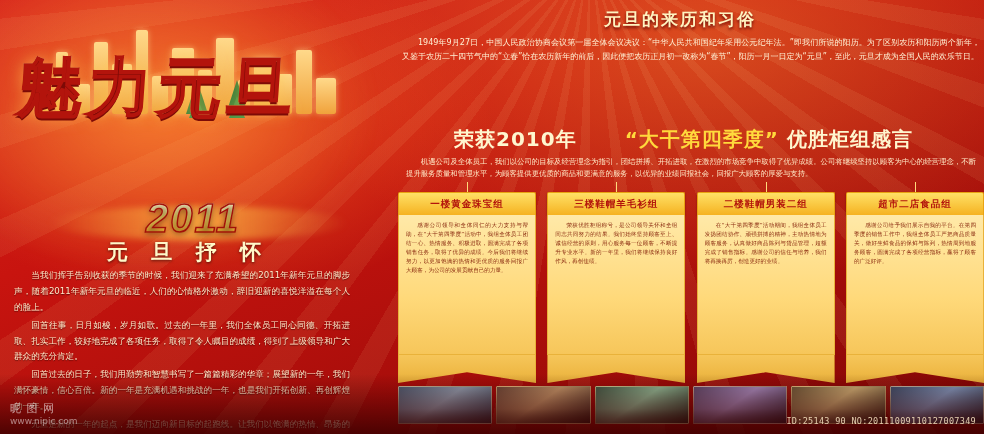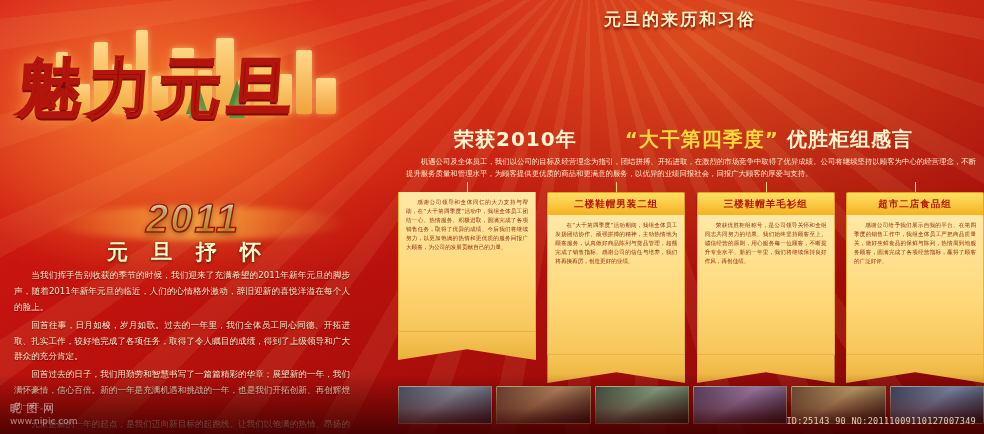--- a/index.html
+++ b/index.html
@@ -205,53 +205,55 @@
       <p>回首过去的日子，我们用勤劳和智慧书写了一篇篇精彩的华章；展望新的一年，我们满怀豪情，信心百倍。新的一年是充满机遇和挑战的一年，也是我们开拓创新、再创辉煌的一年。</p>
       <p>元旦是新的一年的起点，是我们迈向新目标的起跑线。让我们以饱满的热情、昂扬的斗志、务实的作风，开创工作的新局面，谱写事业的新篇章。</p>
 
     </div>
   </div>
 
   <div class="right-col">
 
     <div class="sec-title sec1-title">元旦的来历和习俗</div>
     <div class="sec1-body">
+      <p>1949年9月27日，中国人民政治协商会议第一届全体会议决议：“中华人民共和国纪年采用公元纪年法。”即我们所说的阳历。为了区别农历和阳历两个新年，又鉴于农历二十四节气中的“立春”恰在农历新年的前后，因此便把农历正月初一改称为“春节”，阳历一月一日定为“元旦”，至此，元旦才成为全国人民的欢乐节日。</p>
     </div>
 
     <div class="sec2-title">
       <span class="w">荣获2010年 </span><span class="y">“大干第四季度”</span><span class="w"> 优胜柜组感言</span>
     </div>
     <div class="sec2-body">
       <p>机遇公司及全体员工，我们以公司的目标及经营理念为指引，团结拼搏、开拓进取，在激烈的市场竞争中取得了优异成绩。公司将继续坚持以顾客为中心的经营理念，不断提升服务质量和管理水平，为顾客提供更优质的商品和更满意的服务，以优异的业绩回报社会，回报广大顾客的厚爱与支持。</p>
     </div>
 
     <div class="banners">
 
       <div class="banner">
         <div class="banner-rope"></div>
+        <div class="banner-top">一楼黄金珠宝组</div>
         <div class="banner-body">
           <p>感谢公司领导和全体同仁的大力支持与帮助，在“大干第四季度”活动中，我组全体员工团结一心、热情服务、积极进取，圆满完成了各项销售任务，取得了优异的成绩。今后我们将继续努力，以更加饱满的热情和更优质的服务回报广大顾客，为公司的发展贡献自己的力量。</p>
         </div>
         <div class="banner-tail"></div>
       </div>
 
       <div class="banner">
         <div class="banner-rope"></div>
+        <div class="banner-top">三楼鞋帽羊毛衫组</div>
+        <div class="banner-body">
+          <p>荣获优胜柜组称号，是公司领导关怀和全组同志共同努力的结果。我们始终坚持顾客至上、诚信经营的原则，用心服务每一位顾客，不断提升专业水平。新的一年里，我们将继续保持良好作风，再创佳绩。</p>
+        </div>
+        <div class="banner-tail"></div>
+      </div>
+
+      <div class="banner">
+        <div class="banner-rope"></div>
         <div class="banner-top">二楼鞋帽男装二组</div>
         <div class="banner-body">
           <p>在“大干第四季度”活动期间，我组全体员工发扬团结协作、顽强拼搏的精神，主动热情地为顾客服务，认真做好商品陈列与货品管理，超额完成了销售指标。感谢公司的信任与培养，我们将再接再厉，创造更好的业绩。</p>
-        </div>
-        <div class="banner-tail"></div>
-      </div>
-
-      <div class="banner">
-        <div class="banner-rope"></div>
-        <div class="banner-top">三楼鞋帽羊毛衫组</div>
-        <div class="banner-body">
-          <p>荣获优胜柜组称号，是公司领导关怀和全组同志共同努力的结果。我们始终坚持顾客至上、诚信经营的原则，用心服务每一位顾客，不断提升专业水平。新的一年里，我们将继续保持良好作风，再创佳绩。</p>
         </div>
         <div class="banner-tail"></div>
       </div>
 
       <div class="banner">
         <div class="banner-rope"></div>
         <div class="banner-top">超市二店食品组</div>
         <div class="banner-body">
           <p>感谢公司给予我们展示自我的平台。在第四季度的销售工作中，我组全体员工严把商品质量关，做好生鲜食品的保鲜与陈列，热情周到地服务顾客，圆满完成了各项经营指标，赢得了顾客的广泛好评。</p>
         </div>

